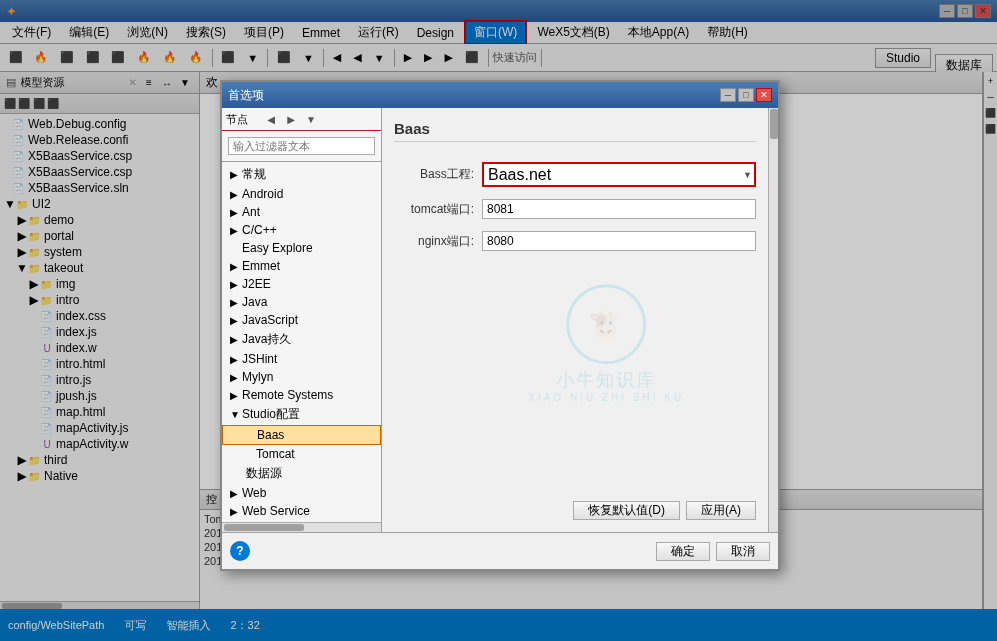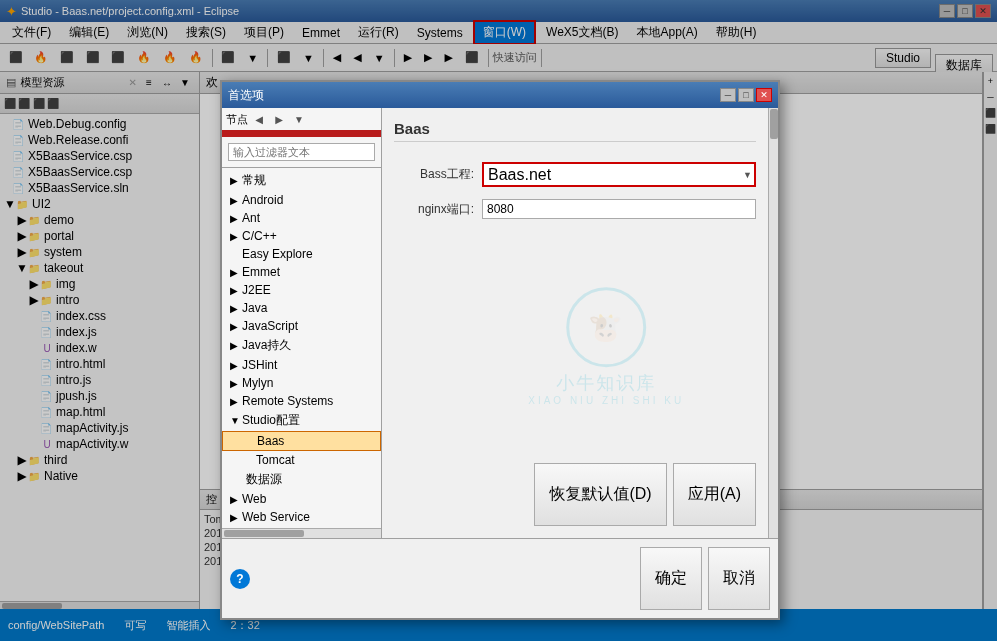--- a/index.html
+++ b/index.html
@@ -85,52 +85,51 @@
     .form-select-wrap { flex: 1; position: relative; }
     .form-select-wrap::after { content: '▼'; position: absolute; right: 4px; top: 50%; transform: translateY(-50%); font-size: 9px; color: #555; pointer-events: none; }
 
     .watermark { position: absolute; top: 50%; left: 50%; transform: translate(-30%, -30%); opacity: 0.15; text-align: center; color: #00aacc; }
     .watermark-logo { width: 80px; height: 80px; border: 3px solid #00aacc; border-radius: 50%; display: flex; align-items: center; justify-content: center; margin: 0 auto 4px; font-size: 40px; }
     .watermark-text1 { font-size: 18px; letter-spacing: 2px; color: #00aacc; }
     .watermark-text2 { font-size: 10px; letter-spacing: 3px; color: #00aacc; }
 
     .dialog-bottom-bar { padding: 8px; border-top: 1px solid #a0a0a0; display: flex; align-items: center; justify-content: space-between; background: #f0f0f0; }
     .dialog-bottom-right { display: flex; gap: 6px; }
-    .dialog-btn { padding: 20px 14px; background: linear-gradient(to bottom, #f8f8f8, #e0e0e0); border: 1px solid #aaa; font-size: 16px; cursor: pointer; }
+    .dialog-btn { padding: 0 14px; background: linear-gradient(to bottom, #f8f8f8, #e0e0e0); border: 1px solid #aaa; font-size: 12px; cursor: pointer; }
     .help-icon { width: 20px; height: 20px; border-radius: 50%; background: #0078d7; color: white; display: flex; align-items: center; justify-content: center; font-size: 12px; font-weight: bold; cursor: pointer; }
 
     .nav-btns { display: flex; gap: 2px; align-items: center; }
     .nav-btn { width: 18px; height: 18px; display: flex; align-items: center; justify-content: center; font-size: 10px; cursor: pointer; border: 1px solid transparent; color: #555; }
   </style>
 </head>
 <body>
 
 <div class="main-window">
 
   <div class="title-bar">
     <div class="title-bar-left">
       <span style="color:orange; font-size:13px;">✦</span>
-      <span>Studio - Baas.net/project.config.xml - Eclipse</span>
     </div>
     <div class="title-bar-right">
       <div class="title-btn">─</div>
       <div class="title-btn">□</div>
       <div class="title-btn close">✕</div>
     </div>
   </div>
 
   <div class="menu-bar">
     <span class="menu-item">文件(F)</span>
     <span class="menu-item">编辑(E)</span>
     <span class="menu-item">浏览(N)</span>
     <span class="menu-item">搜索(S)</span>
     <span class="menu-item">项目(P)</span>
     <span class="menu-item">Emmet</span>
     <span class="menu-item">运行(R)</span>
-    <span class="menu-item">Systems</span>
+    <span class="menu-item">Design</span>
     <span class="menu-item active" style="border: 2px solid #cc0000;">窗口(W)</span>
     <span class="menu-item">WeX5文档(B)</span>
     <span class="menu-item">本地App(A)</span>
     <span class="menu-item">帮助(H)</span>
   </div>
 
   <div class="toolbar">
     <span class="tb-btn">⬛</span>
     <span class="tb-btn">🔥</span>
     <span class="tb-btn">⬛</span>
@@ -359,21 +358,21 @@
       <div class="dialog-title-btns">
         <div class="dialog-title-btn min">─</div>
         <div class="dialog-title-btn max">□</div>
         <div class="dialog-title-btn close">✕</div>
       </div>
     </div>
 
     <div class="dialog-body">
 
       <div class="dialog-left">
-        <div style="display:flex; align-items:center; border-bottom:7px solid #b91c1c; padding:2px 4px; gap:2px; font-size:11px;">
+        <div style="display:flex; align-items:center; border-bottom:1px solid #b91c1c; padding:2px 4px; gap:14px; font-size:11px;">
           <span>节点</span>
           <div class="nav-btns">
             <div class="nav-btn">◀</div>
             <div class="nav-btn">▶</div>
             <div class="nav-btn">▼</div>
           </div>
         </div>
         <div class="dialog-filter">
           <input type="text" placeholder="输入过滤器文本" style="">
         </div>
@@ -492,20 +491,24 @@
 
         <div class="form-row">
           <span class="form-label">Bass工程:</span>
           <div class="form-select-wrap">
             <select class="form-select" style="width:100%;">
               <option>Baas.net</option>
             </select>
           </div>
         </div>
 
+        <div class="form-row">
+          <span class="form-label">tomcat端口:</span>
+          <input type="text" class="form-input-normal" value="8081" style="">
+        </div>
 
         <div class="form-row">
           <span class="form-label">nginx端口:</span>
           <input type="text" class="form-input-normal" value="8080" style="">
         </div>
 
         <div style="margin-top:auto; display:flex; justify-content:flex-end; gap:6px; padding-top:8px;">
           <button class="dialog-btn">恢复默认值(D)</button>
           <button class="dialog-btn">应用(A)</button>
         </div>

